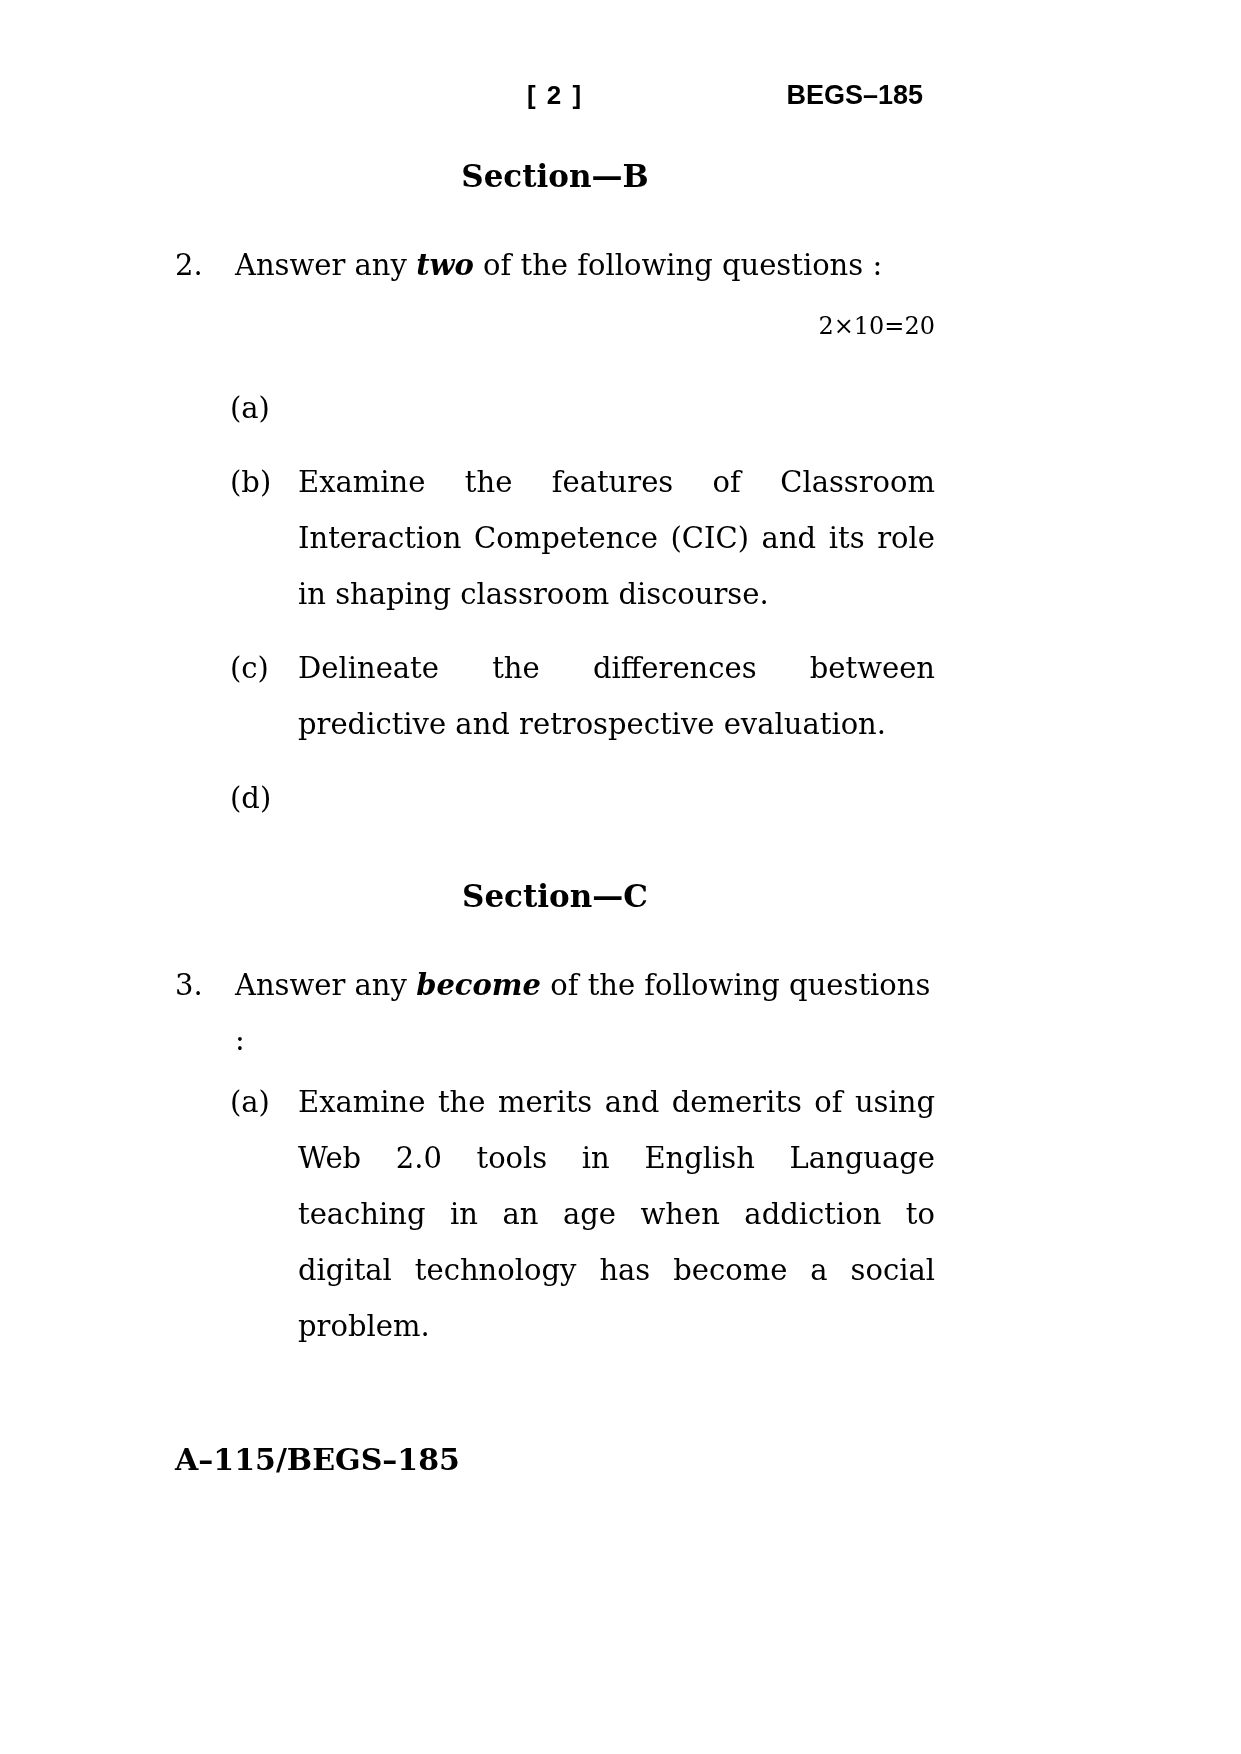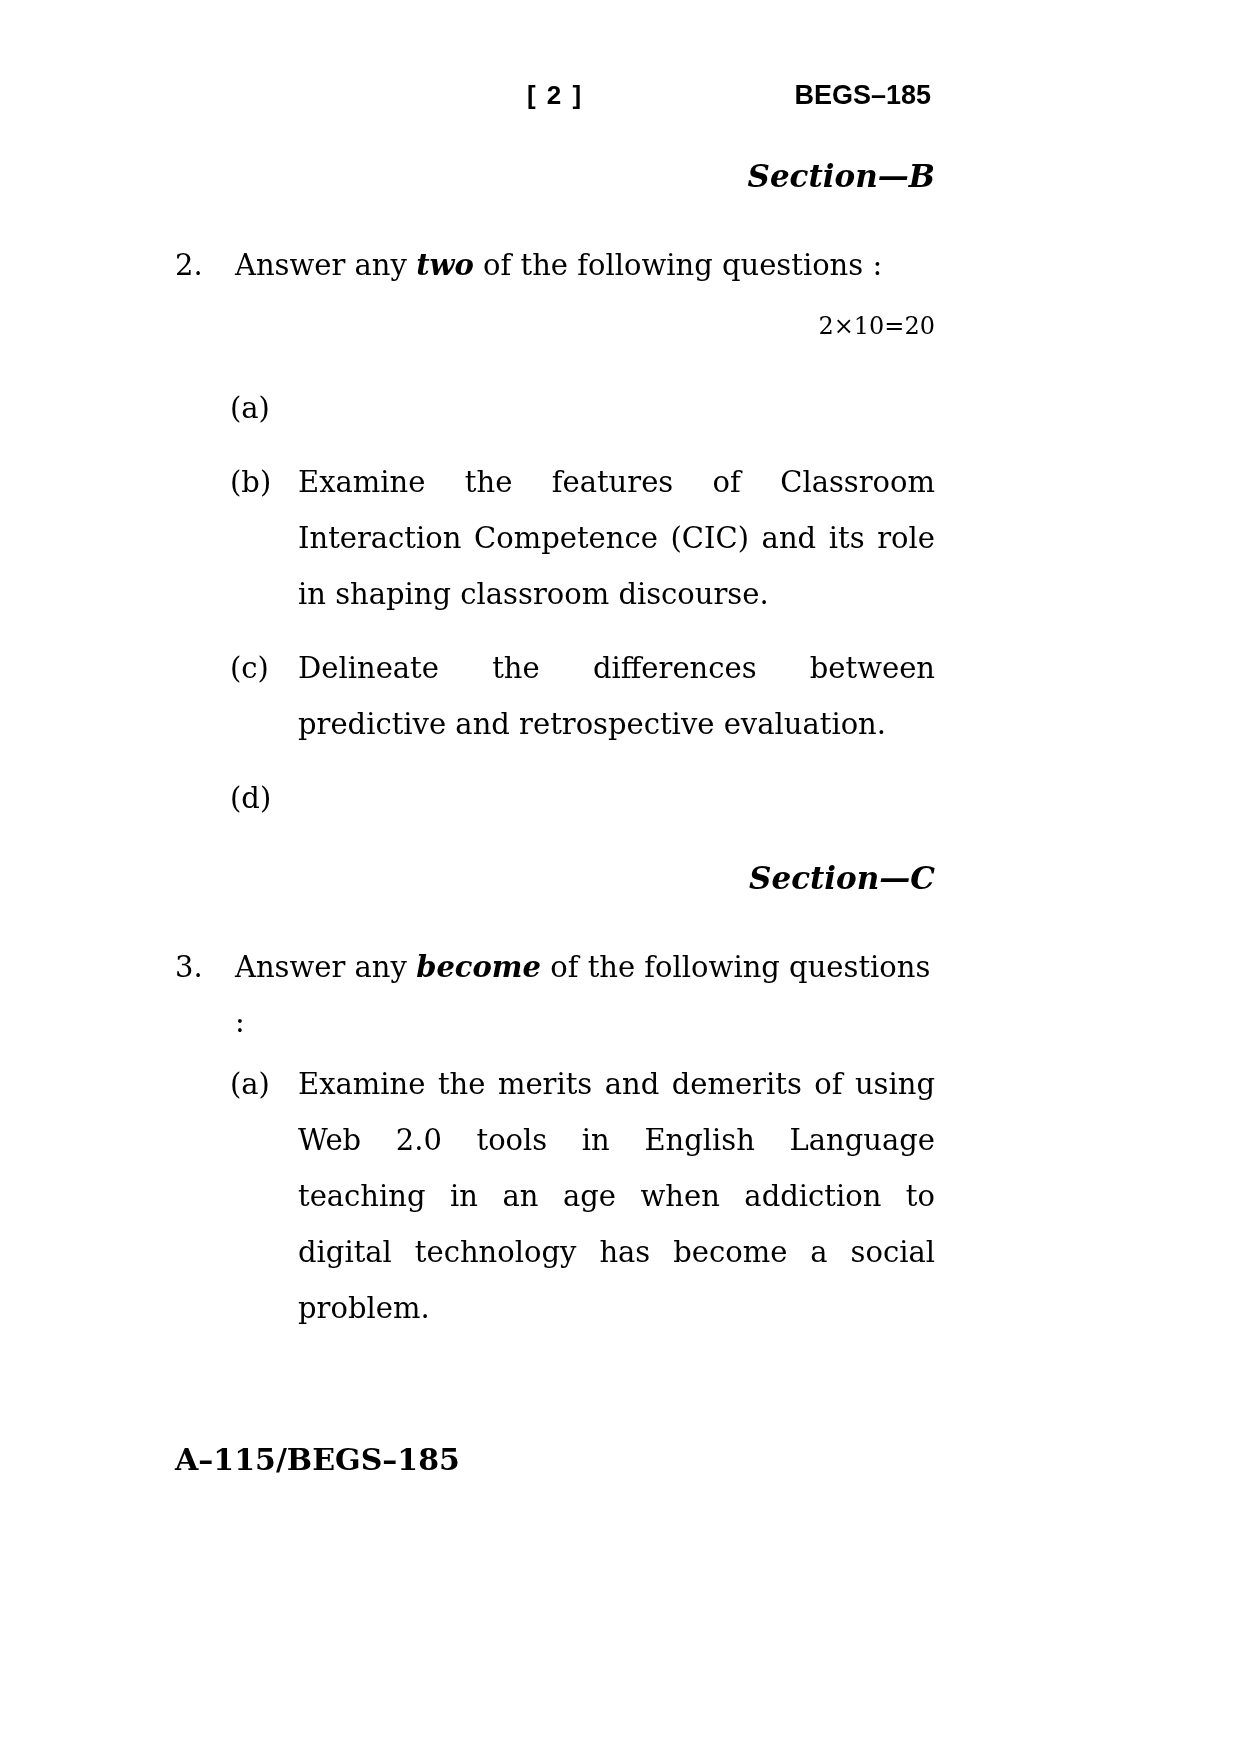--- a/index.html
+++ b/index.html
@@ -25,35 +25,34 @@
   }
   .page-number {
     text-align: center;
     font-family: "Liberation Sans", "DejaVu Sans", sans-serif;
     font-weight: bold;
     font-size: 26px;
     letter-spacing: 2px;
   }
   .course-code {
     position: absolute;
-    right: 4px;
+    right: 12px;
     top: 0;
     font-family: "Liberation Sans", "DejaVu Sans", sans-serif;
     font-weight: bold;
     font-size: 27px;
   }
   
   .section-title {
-    text-align: right;
+    text-align: center;
     font-weight: bold;
     font-size: 31px;
     margin-bottom: 44px;
-    font-style: italic;
   }
-  .section-title.second { margin-top: 34px; }
+  .section-title.second { margin-top: 52px; }
   
   .question-row {
     display: flex;
     font-size: 29px;
     line-height: 55px;
     margin-bottom: 6px;
   }
   .question-number {
     width: 60px;
     flex: 0 0 60px;

